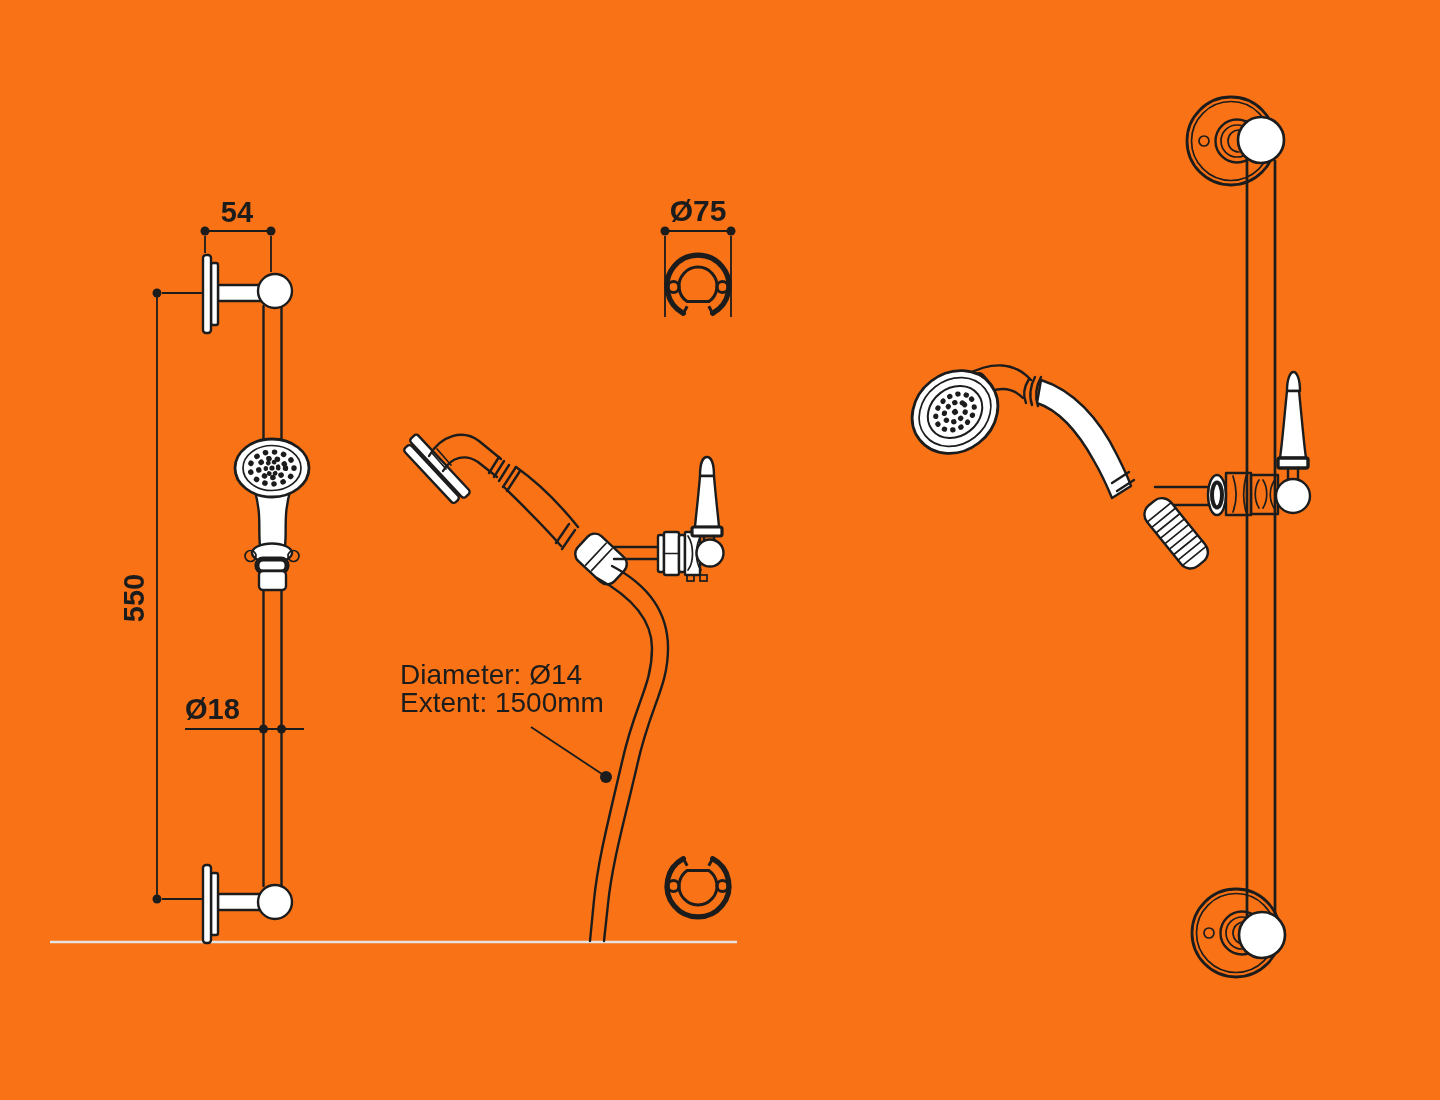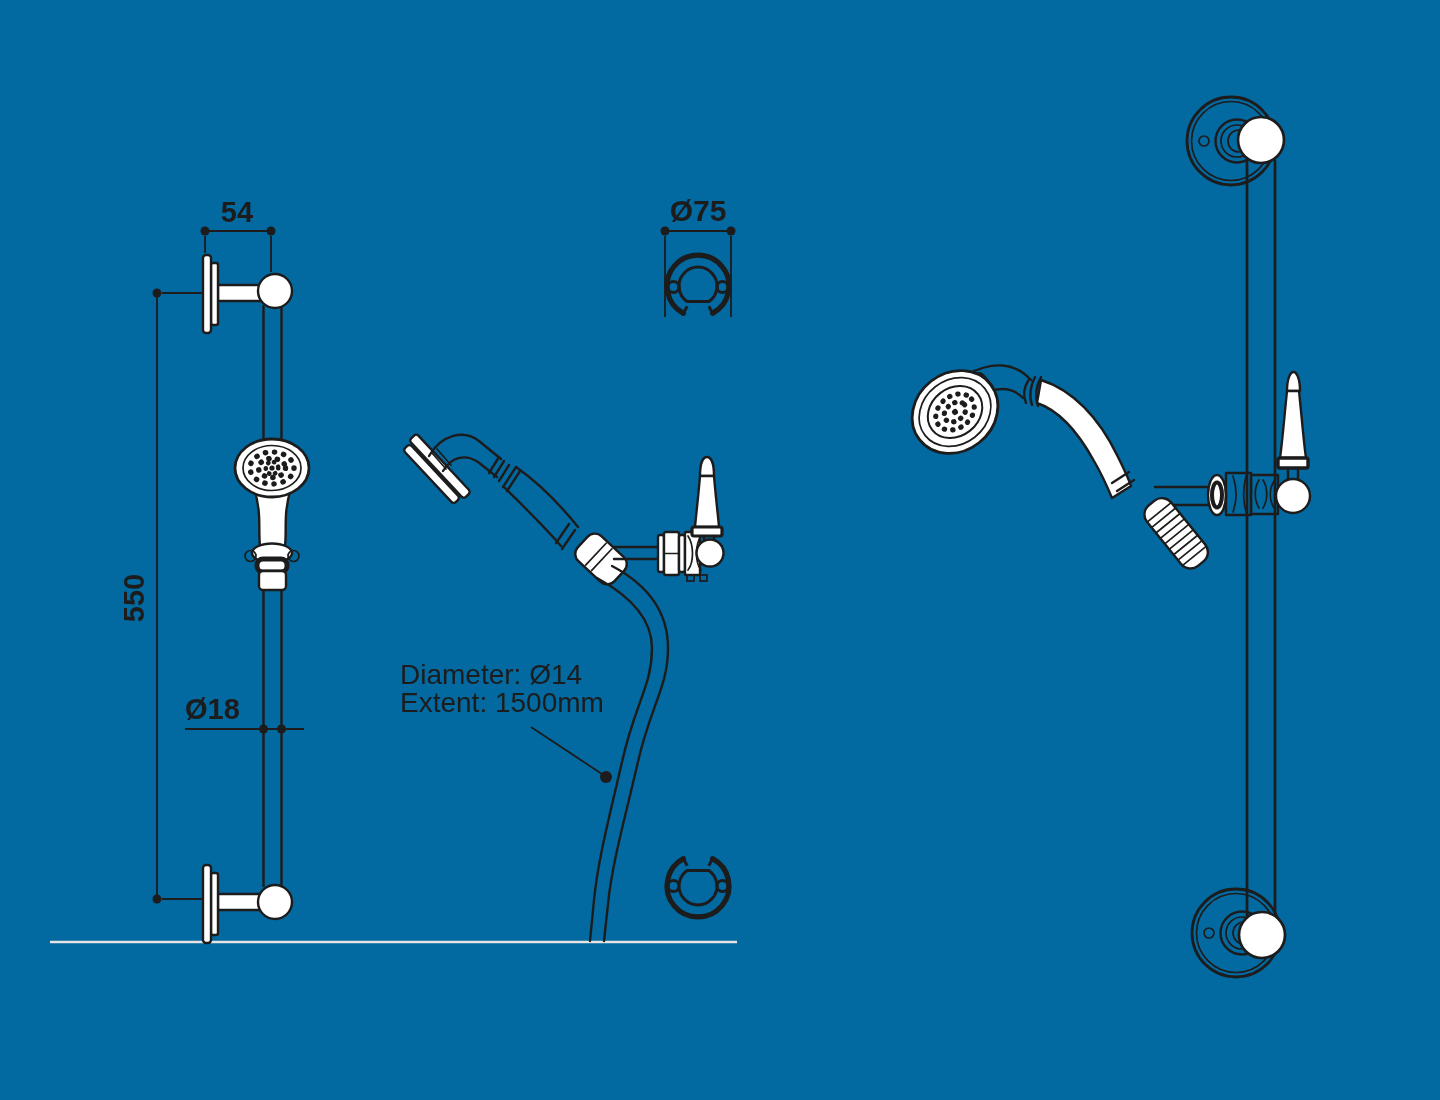--- a/index.html
+++ b/index.html
@@ -1,16 +1,16 @@
 <!DOCTYPE html>
 <html><head>
 <meta charset="utf-8">
 <style>
   html,body{margin:0;padding:0;background:#ffffff;}
-  .stage{position:relative;width:1440px;height:1100px;background:#0369a1;overflow:hidden;
+  .stage{position:relative;width:1440px;height:1100px;background:#f97316;overflow:hidden;
          font-family:"Liberation Sans", sans-serif;}
   svg{position:absolute;left:0;top:0;}
   .part{stroke:#1c1c1c;fill:none;stroke-width:2.4;stroke-linecap:round;stroke-linejoin:round;}
   .part-thin{stroke:#1c1c1c;fill:none;stroke-width:1.7;stroke-linecap:round;}
   .part-fill{stroke:#1c1c1c;fill:#ffffff;stroke-width:2.4;stroke-linejoin:round;}
   .dark{fill:#1c1c1c;stroke:none;}
   .dim{stroke:#1c1c1c;fill:none;stroke-width:1.8;}
   .dimdot{fill:#1c1c1c;stroke:none;}
   .ring-heavy{stroke:#1c1c1c;fill:none;stroke-width:5.2;stroke-linecap:round;}
   .ring-med{stroke:#1c1c1c;fill:none;stroke-width:3;stroke-linejoin:round;}

